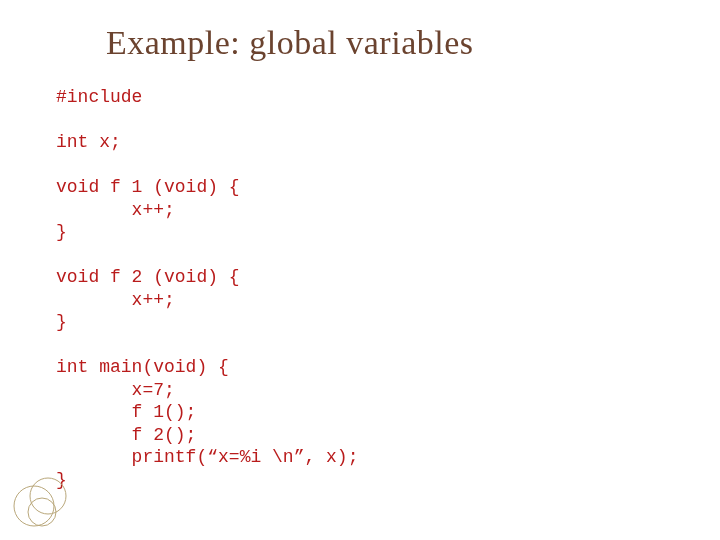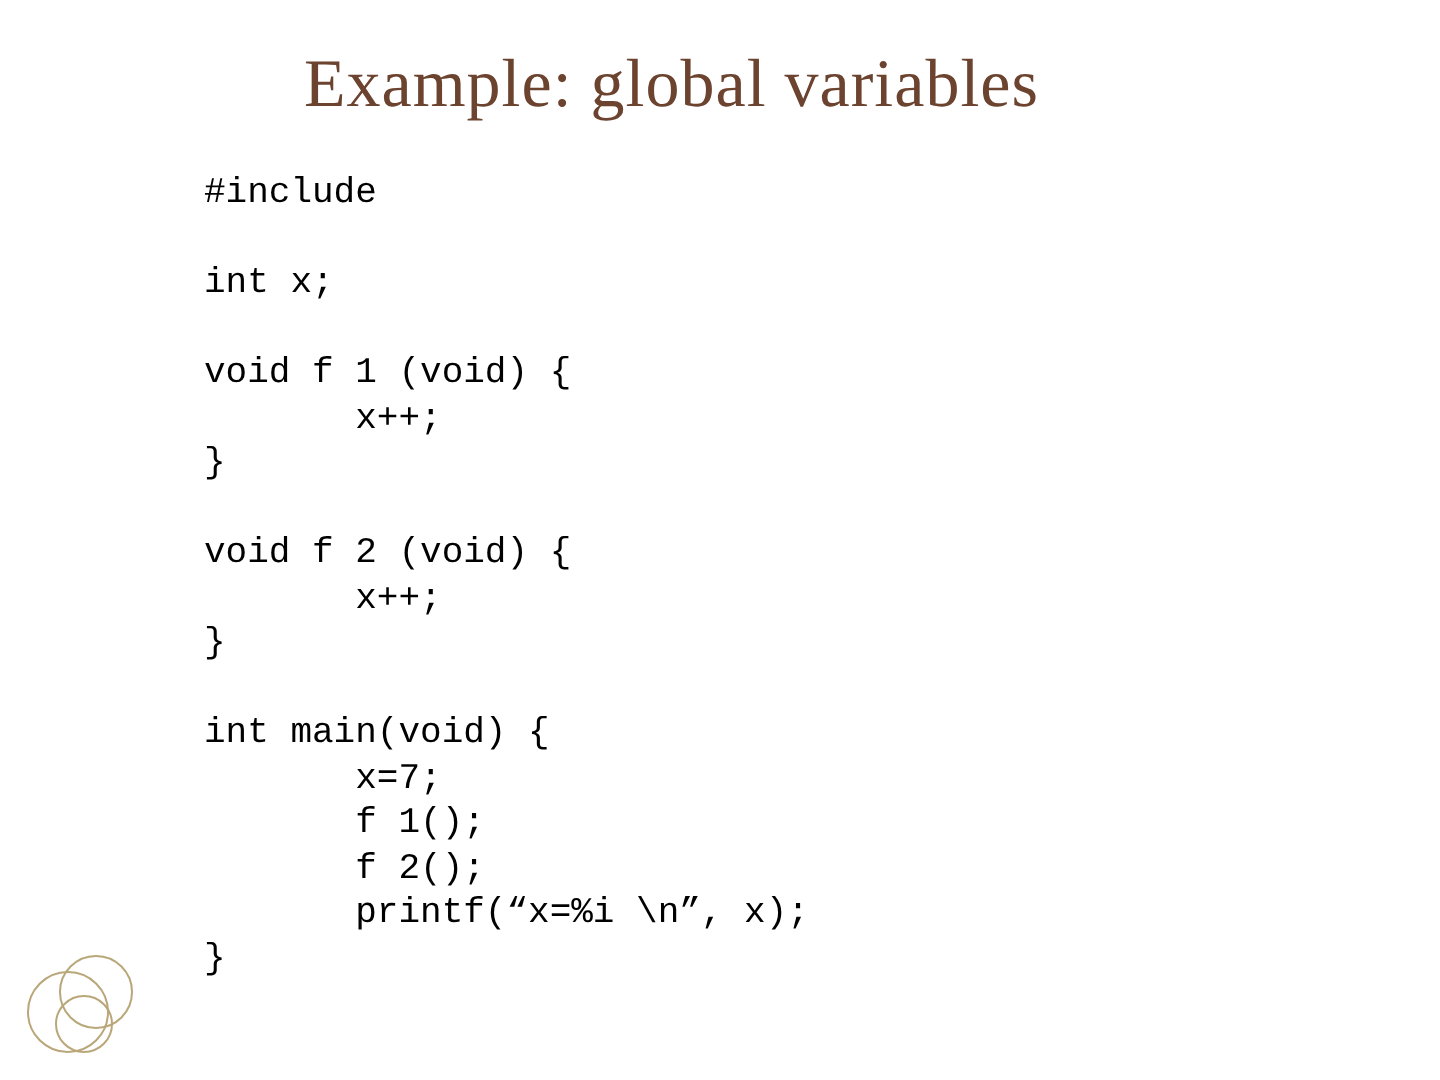--- a/index.html
+++ b/index.html
@@ -8,35 +8,35 @@
     width: 720px;
     height: 540px;
     background: #ffffff;
     font-family: "Times New Roman", Georgia, serif;
     overflow: hidden;
   }
   .slide {
     width: 720px;
     height: 540px;
     box-sizing: border-box;
-    padding: 24px 60px 20px 102px;
+    padding: 24px 60px 20px 56px;
     position: relative;
   }
   .title {
     font-size: 34px;
     color: #6b432f;
     margin: 0 0 24px 50px;
     font-weight: normal;
     letter-spacing: 0.5px;
   }
   .code {
     font-family: "Courier New", Courier, monospace;
     font-size: 18px;
     line-height: 1.25;
-    color: #000000;
+    color: #b91c1c;
     white-space: pre;
   }
   .deco-circle {
     position: absolute;
     left: 12px;
     bottom: 12px;
     width: 60px;
     height: 60px;
     pointer-events: none;
   }

